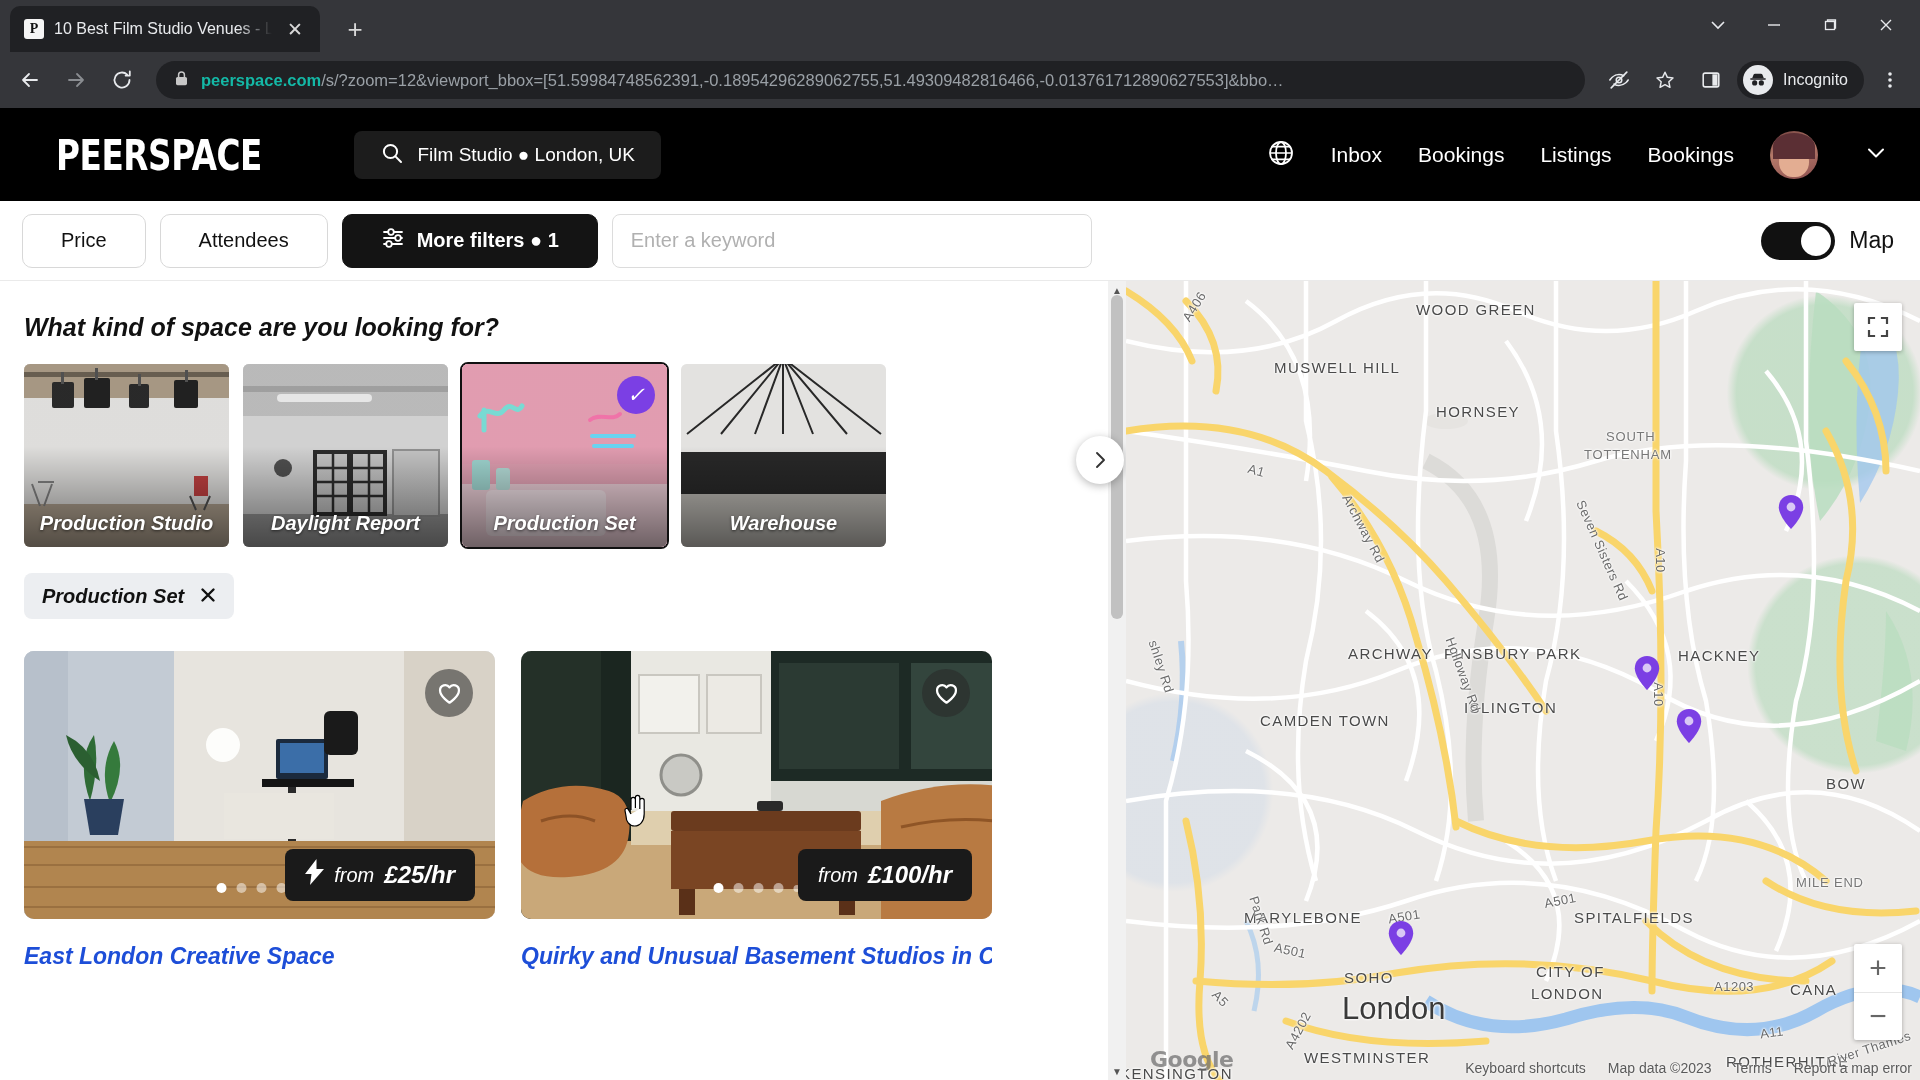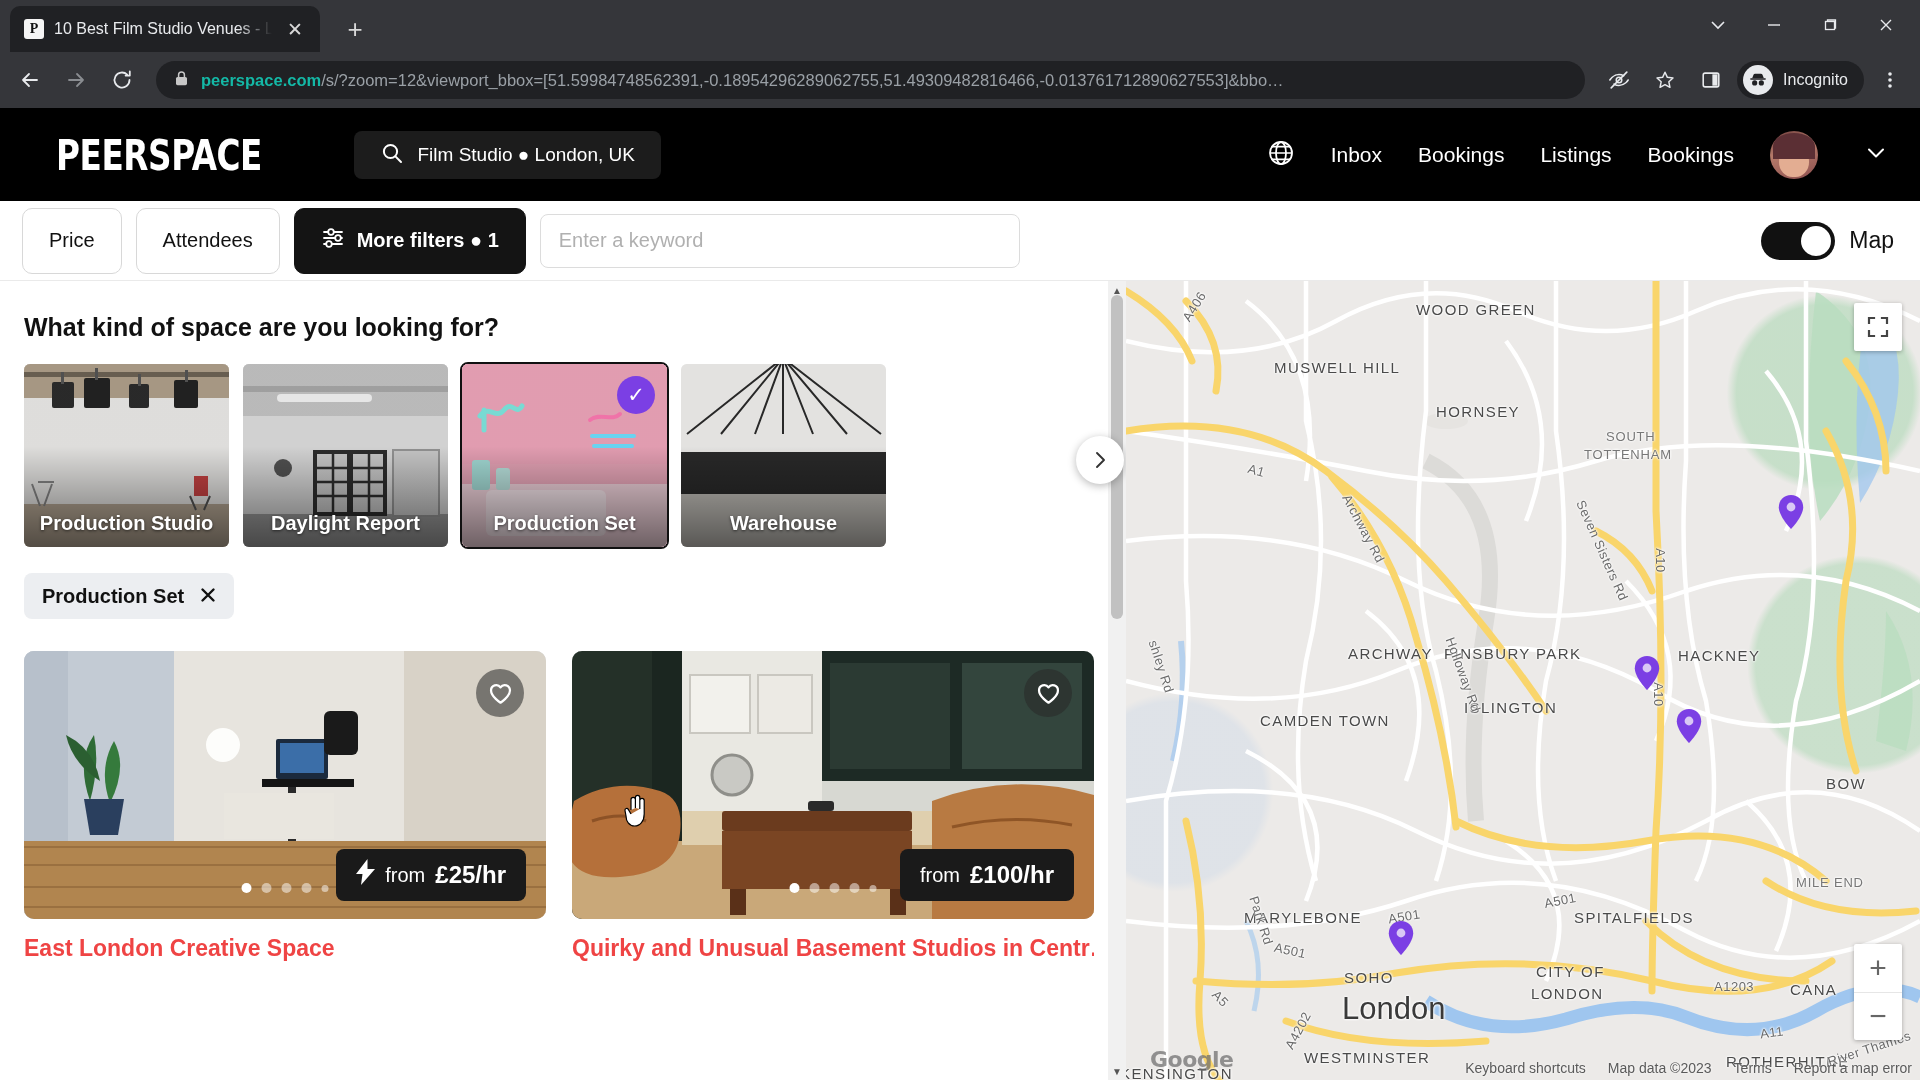--- a/index.html
+++ b/index.html
@@ -196,23 +196,23 @@
     background: #fff;
     display: flex;
     align-items: center;
     padding: 0 26px 0 22px;
     gap: 14px;
     border-bottom: 1px solid #eaeaea;
   }
   .fchip {
     border: 1px solid #d8d8d8;
     border-radius: 10px;
-    height: 66px;
+    height: 54px;
     display: flex; align-items: center; gap: 10px;
-    padding: 0 26px;
+    padding: 0 38px;
     font-size: 20px;
     color: #111;
     background: #fff;
     white-space: nowrap;
   }
   .fchip.dark {
     background: #141414;
     color: #fff;
     border-color: #141414;
     font-weight: bold;
@@ -250,21 +250,21 @@
     height: 799px;
     width: 1920px;
     position: relative;
   }
   .left-pane {
     width: 1126px;
     position: relative;
     overflow: hidden;
     background: #fff;
   }
-  .left-inner { padding: 20px 26px 0 24px; }
+  .left-inner { padding: 20px 26px 0 24px; font-style: italic; }
 
   .sec-title {
     font-size: 25px; font-weight: bold; color: #111;
     margin: 12px 0 22px 0;
   }
 
   .cat-row {
     display: flex; gap: 14px; position: relative;
   }
   .cat-card {
@@ -329,21 +329,21 @@
   }
   .results-count {
     margin-top: 48px;
     font-size: 22px; color: #1a1a1a;
   }
 
   .cards-row {
     display: flex; gap: 26px;
     margin-top: 32px;
   }
-  .listing-card { width: 522px; flex: 0 0 auto; }
+  .listing-card { width: 471px; flex: 0 0 auto; }
   .listing-photo {
     height: 268px; border-radius: 10px;
     position: relative; overflow: hidden;
   }
   .ph1 { background: linear-gradient(170deg,#b9bfc9 0%, #dfe3e8 30%, #cbb79c 62%, #a97b4c 100%); }
   .ph2 { background: linear-gradient(170deg,#2c3a33 0%, #cfd3cd 36%, #9c6236 70%, #c78b52 100%); }
   .heart {
     position: absolute; right: 22px; top: 18px;
     width: 48px; height: 48px; border-radius: 50%;
     background: rgba(40,40,40,0.55);
@@ -366,22 +366,22 @@
     border-radius: 8px;
     height: 52px;
     display: flex; align-items: center; gap: 10px;
     padding: 0 20px;
     font-size: 20px;
     z-index: 5;
   }
   .price-tag b { font-size: 24px; }
   .bolt { font-size: 25px; }
   .listing-title {
-    margin-top: 16px;
-    font-size: 23px; font-weight: bold; color: #ef4444;
+    margin-top: 24px;
+    font-size: 23px; font-weight: bold; color: #1d4ed8;
     white-space: nowrap; overflow: hidden;
   }
 
   
   .lp-scroll {
     position: absolute; right: 0; top: 0;
     width: 18px; height: 100%;
     background: #f1f1f1;
   }
   .lp-thumb {

